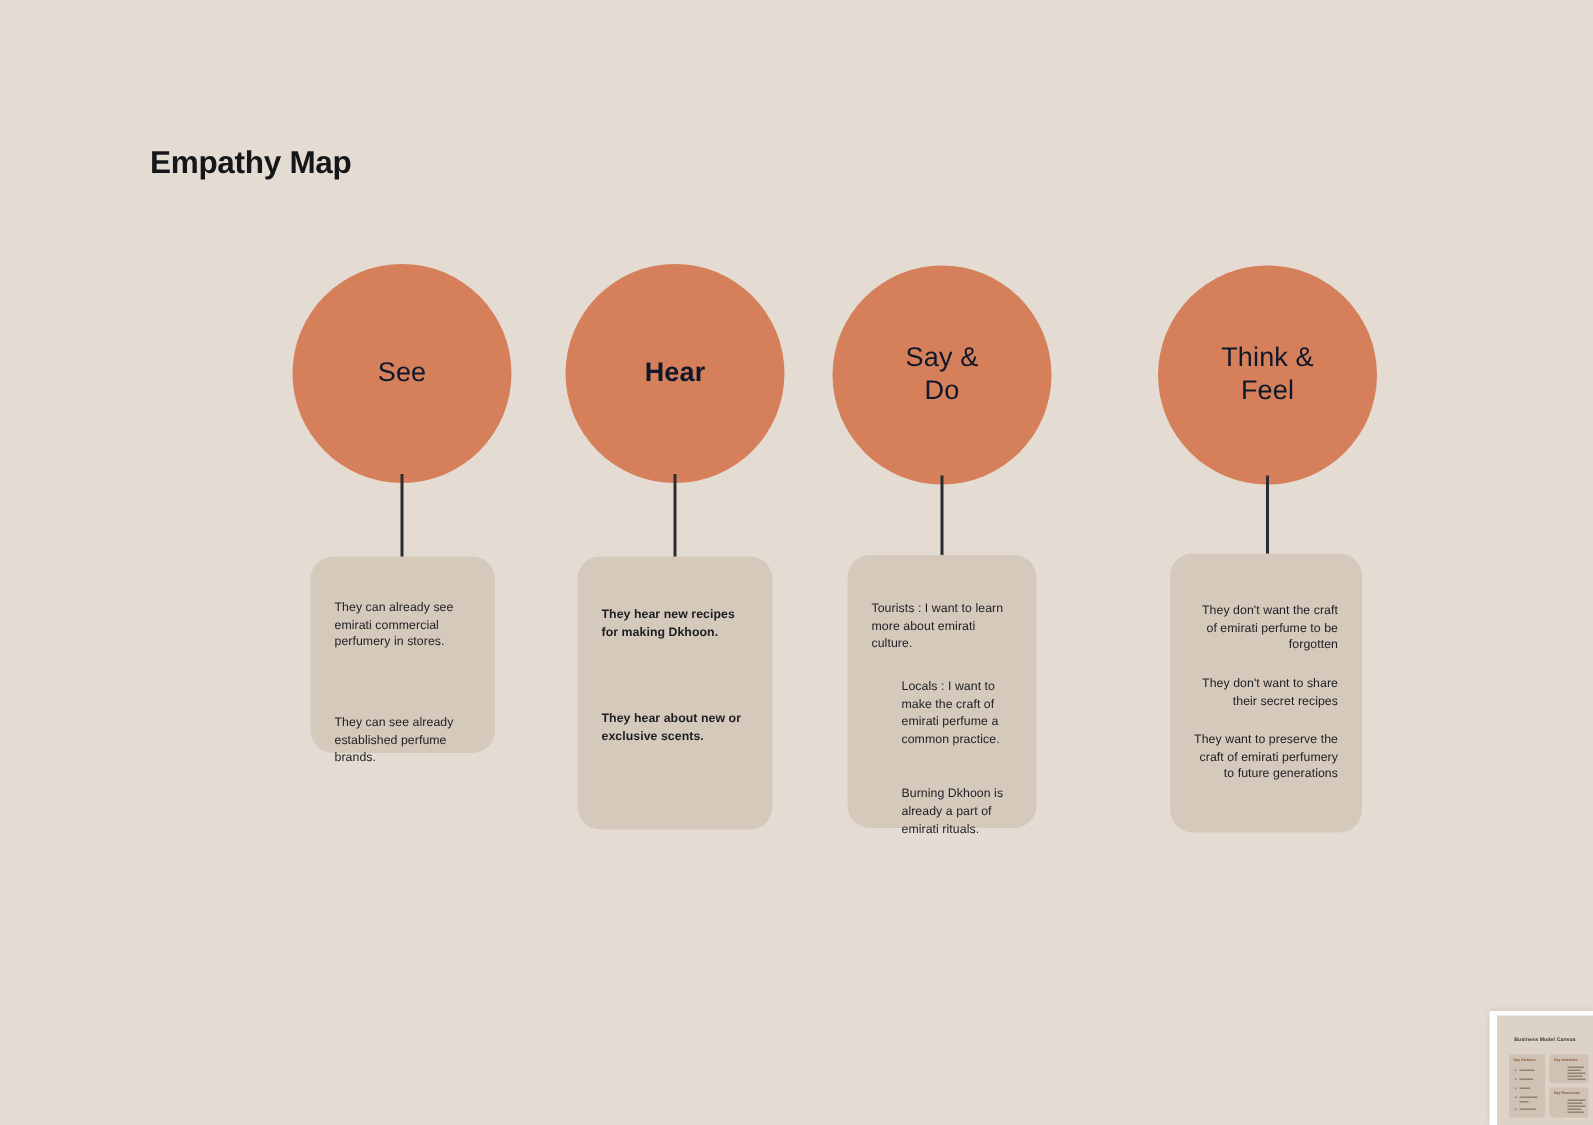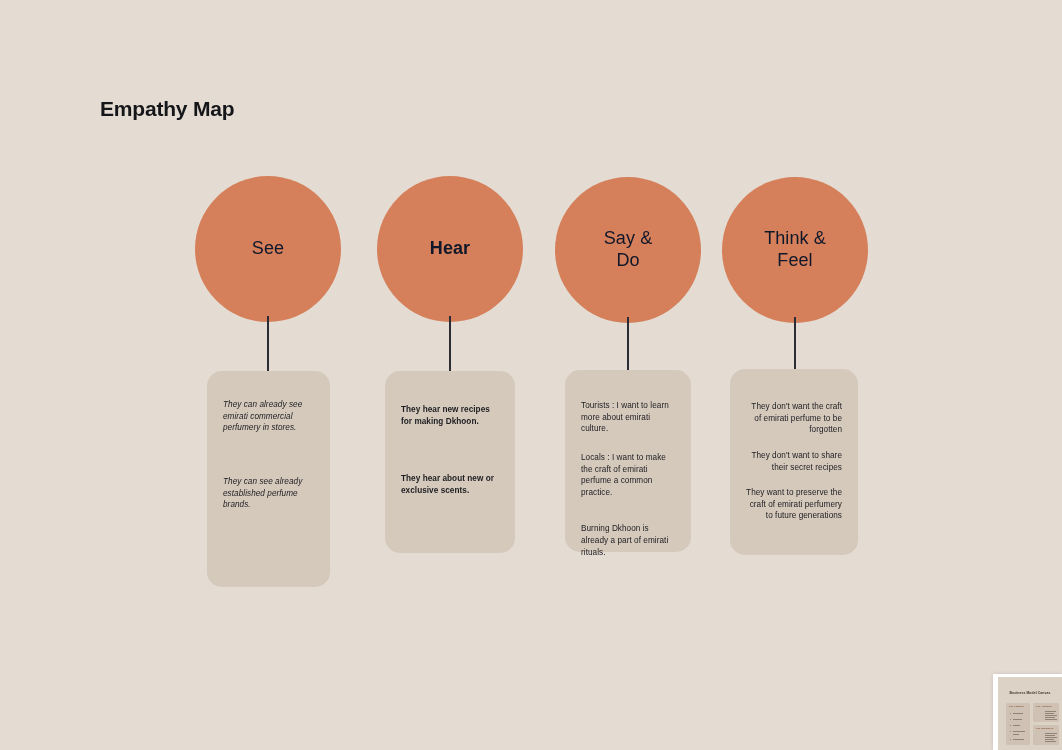--- a/index.html
+++ b/index.html
@@ -82,48 +82,48 @@
     line-height: 1.42;
     letter-spacing: 0.05px;
     margin: 0;
   }
 
   
   
   #col-1 { left: 195px; }
   #col-1 .circle   { left: 0px;   top: 176px; width: 146px; height: 146px; }
   #col-1 .connector{ left: 72px;  top: 316px; height: 56px; }
-  #col-1 .card     { left: 12px;  top: 371px; width: 123px; height: 216px; font-style: italic; }
+  #col-1 .card     { left: 12px;  top: 371px; width: 123px; height: 131px; }
   #col-1 .card-body{ top: 28px; }
 
   
   #col-2 { left: 377px; font-weight: bold; }
   #col-2 .circle   { left: 0px;   top: 176px; width: 146px; height: 146px; }
   #col-2 .connector{ left: 72px;  top: 316px; height: 57px; }
   #col-2 .card     { left: 8px;   top: 371px; width: 130px; height: 182px; }
   #col-2 .card-body{ top: 33px; }
 
   
   #col-3 { left: 555px; }
   #col-3 .circle   { left: 0px;   top: 177px; width: 146px; height: 146px; }
   #col-3 .connector{ left: 72px;  top: 317px; height: 54px; }
   #col-3 .card     { left: 10px;  top: 370px; width: 126px; height: 182px; }
   #col-3 .card-body{ top: 30px; }
 
   
-  #col-4 { left: 722px; text-decoration: underline; }
+  #col-4 { left: 772px; text-decoration: underline; }
   #col-4 .circle   { left: 0px;   top: 177px; width: 146px; height: 146px; }
   #col-4 .connector{ left: 72px;  top: 317px; height: 54px; }
   #col-4 .card     { left: 8px;   top: 369px; width: 128px; height: 186px; }
   #col-4 .card-body{ top: 32px; text-align: right; }
 
   
   #col-1 .para + .para { margin-top: 42px; }
   #col-2 .para + .para { margin-top: 46px; }
-  #col-3 .para + .para { margin-top: 17px; }
+  #col-3 .para + .para { margin-top: 17px; margin-left: 20px; }
   #col-3 .para + .para + .para { margin-top: 25px; }
   #col-4 .para + .para { margin-top: 14px; }
 
   
   #slide-thumbnail {
     position: absolute;
     left: 993px;
     top: 674px;
     width: 69px;
     height: 76px;

